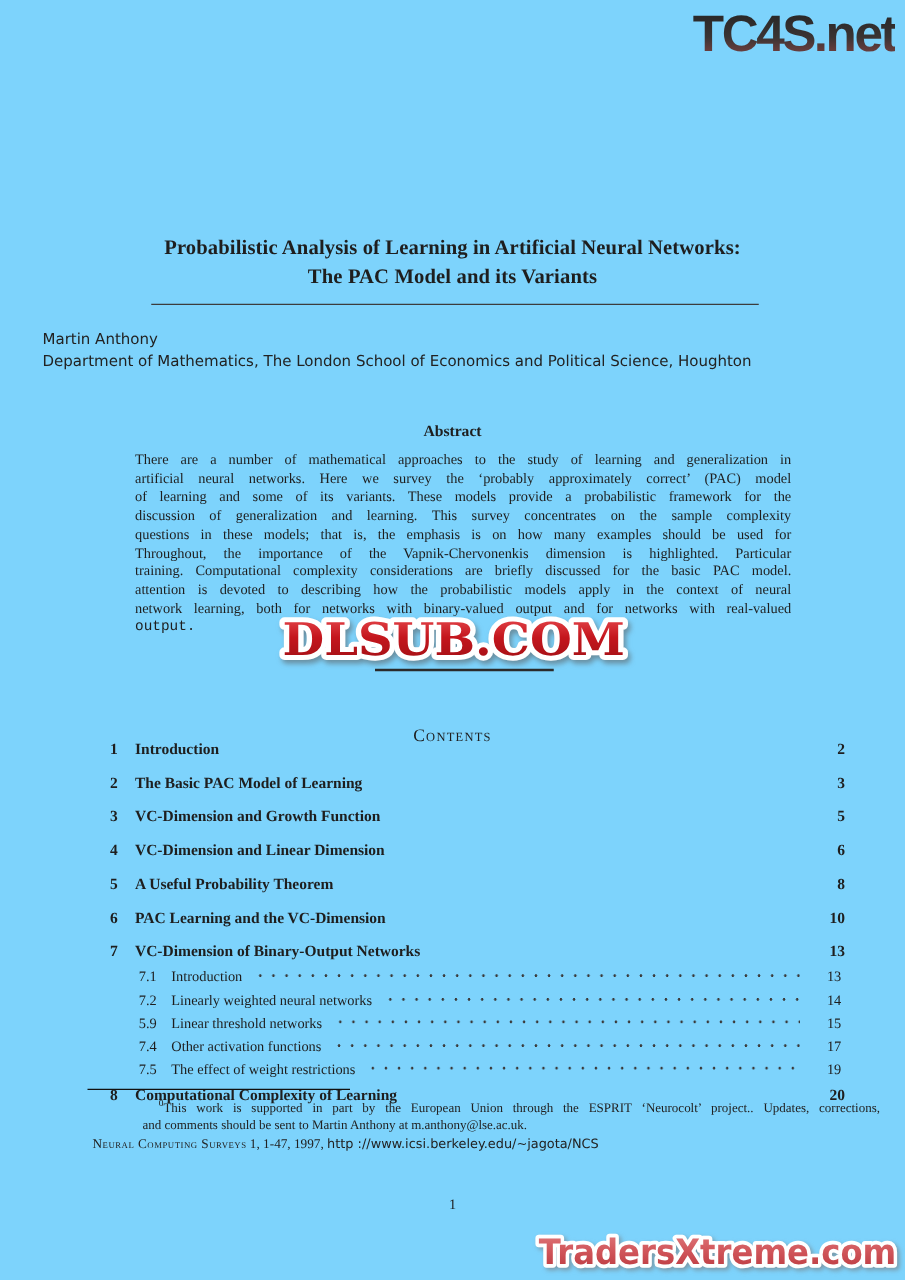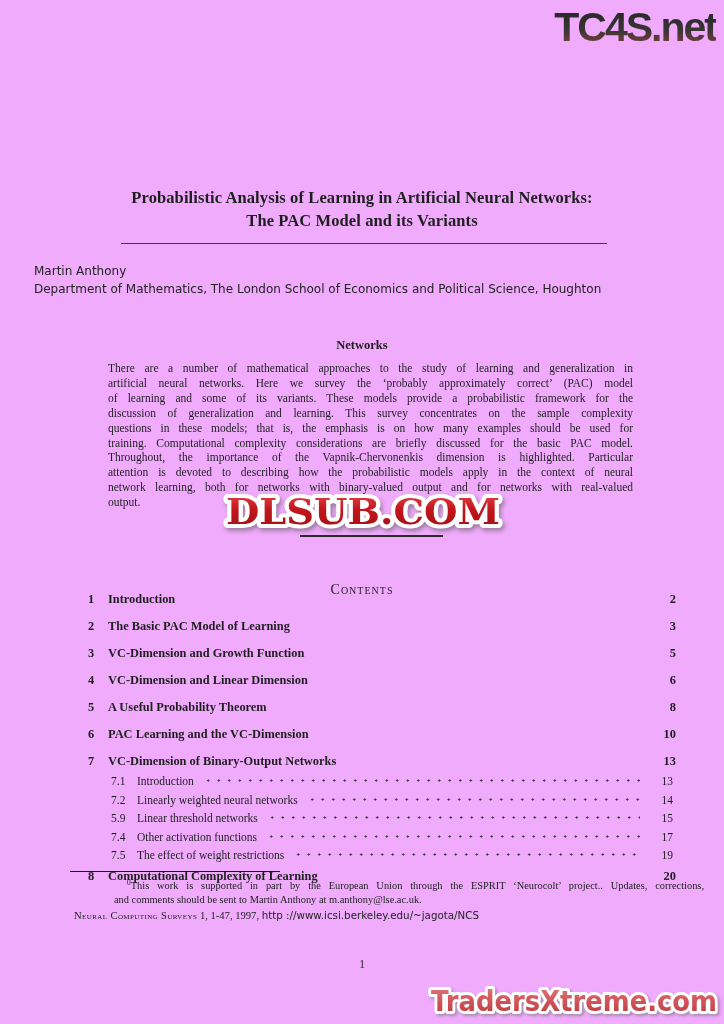--- a/index.html
+++ b/index.html
@@ -1,17 +1,17 @@
 <!DOCTYPE html>
 <html><head>
 <meta charset="utf-8">
 <style>
   html,body{margin:0;padding:0;background:#e8e8e8;}
   .page{
-    position:relative; width:724px; height:1024px; background:#f0abfc;
+    position:relative; width:724px; height:1024px; background:#7dd3fc;
     font-family:"Liberation Serif","DejaVu Serif",serif; color:#1e1e1e;
     overflow:hidden; margin:0 auto;
   }
   
   .tc4s{
     position:absolute; top:4px; right:8px;
     font-family:"Liberation Sans","DejaVu Sans",sans-serif;
     font-weight:bold; font-size:41px; letter-spacing:-2px;
     background:linear-gradient(#262626 10%, #3a3434 55%, #7d4242 90%);
     -webkit-background-clip:text; background-clip:text; color:transparent;
@@ -25,21 +25,21 @@
   
   .byline{
     position:absolute; top:263px; left:34px; right:34px; 
     font-family:"DejaVu Sans","Liberation Sans",sans-serif;
     font-size:12px; line-height:17.5px; color:#222;
   }
   
   .abstract-head{position:absolute; top:338px; left:0; right:0; text-align:center; font-weight:bold; font-size:12.5px;}
   .abstract{position:absolute; top:361px; left:108px; width:525px; font-size:11.5px; line-height:14.9px;}
   .abs-line{text-align:justify; text-align-last:justify; white-space:normal;}
-  .abs-line.last{text-align:left; text-align-last:left;}
+  .abs-line.last{text-align:left; text-align-last:left;font-family:Liberation Mono, monospace;}
   .abstract-rule{position:absolute; top:535px; left:300px; width:143px; height:1.5px; background:#2a2a2a;}
   
   .contents-head{
     position:absolute; top:582px; left:0; right:0; text-align:center;
     font-variant:small-caps; font-size:14px; letter-spacing:1px;
   }
   .toc{position:absolute; top:591px; left:88px; width:588px;}
   .toc-row{display:flex; align-items:baseline;}
   .toc-row.l1{font-weight:bold; font-size:12.4px; height:17px; line-height:17px; margin-bottom:10px;}
   .toc-row.l2{font-size:11.5px; height:15.5px; line-height:15.5px; margin:3px;}
@@ -82,29 +82,29 @@
     <div>Probabilistic Analysis of Learning in Artificial Neural Networks:</div>
     <div>The PAC Model and its Variants</div>
   </div>
   <div class="title-rule"></div>
 
   <div class="byline">
     <div>Martin Anthony</div>
     <div>Department of Mathematics, The London School of Economics and Political Science, Houghton</div>
   </div>
 
-  <div class="abstract-head">Networks</div>
+  <div class="abstract-head">Abstract</div>
   <div class="abstract">
       <div class="abs-line">There are a number of mathematical approaches to the study of learning and generalization in</div>
       <div class="abs-line">artificial neural networks.  Here we survey the ‘probably approximately correct’ (PAC) model</div>
       <div class="abs-line">of learning and some of its variants.  These models provide a probabilistic framework for the</div>
       <div class="abs-line">discussion of generalization and learning.  This survey concentrates on the sample complexity</div>
       <div class="abs-line">questions in these models; that is, the emphasis is on how many examples should be used for</div>
+      <div class="abs-line">Throughout, the importance of the Vapnik-Chervonenkis dimension is highlighted.  Particular</div>
       <div class="abs-line">training. Computational complexity considerations are briefly discussed for the basic PAC model.</div>
-      <div class="abs-line">Throughout, the importance of the Vapnik-Chervonenkis dimension is highlighted.  Particular</div>
       <div class="abs-line">attention is devoted to describing how the probabilistic models apply in the context of neural</div>
       <div class="abs-line">network learning, both for networks with binary-valued output and for networks with real-valued</div>
       <div class="abs-line last">output.</div>
     </div>
 
   <div class="dlsub-wrap">
     <svg width="292" height="54" viewBox="0 0 292 54">
       <defs>
         <linearGradient id="dlsubGrad" x1="0" y1="0" x2="0" y2="1">
           <stop offset="0" stop-color="#ea4d52"></stop>

